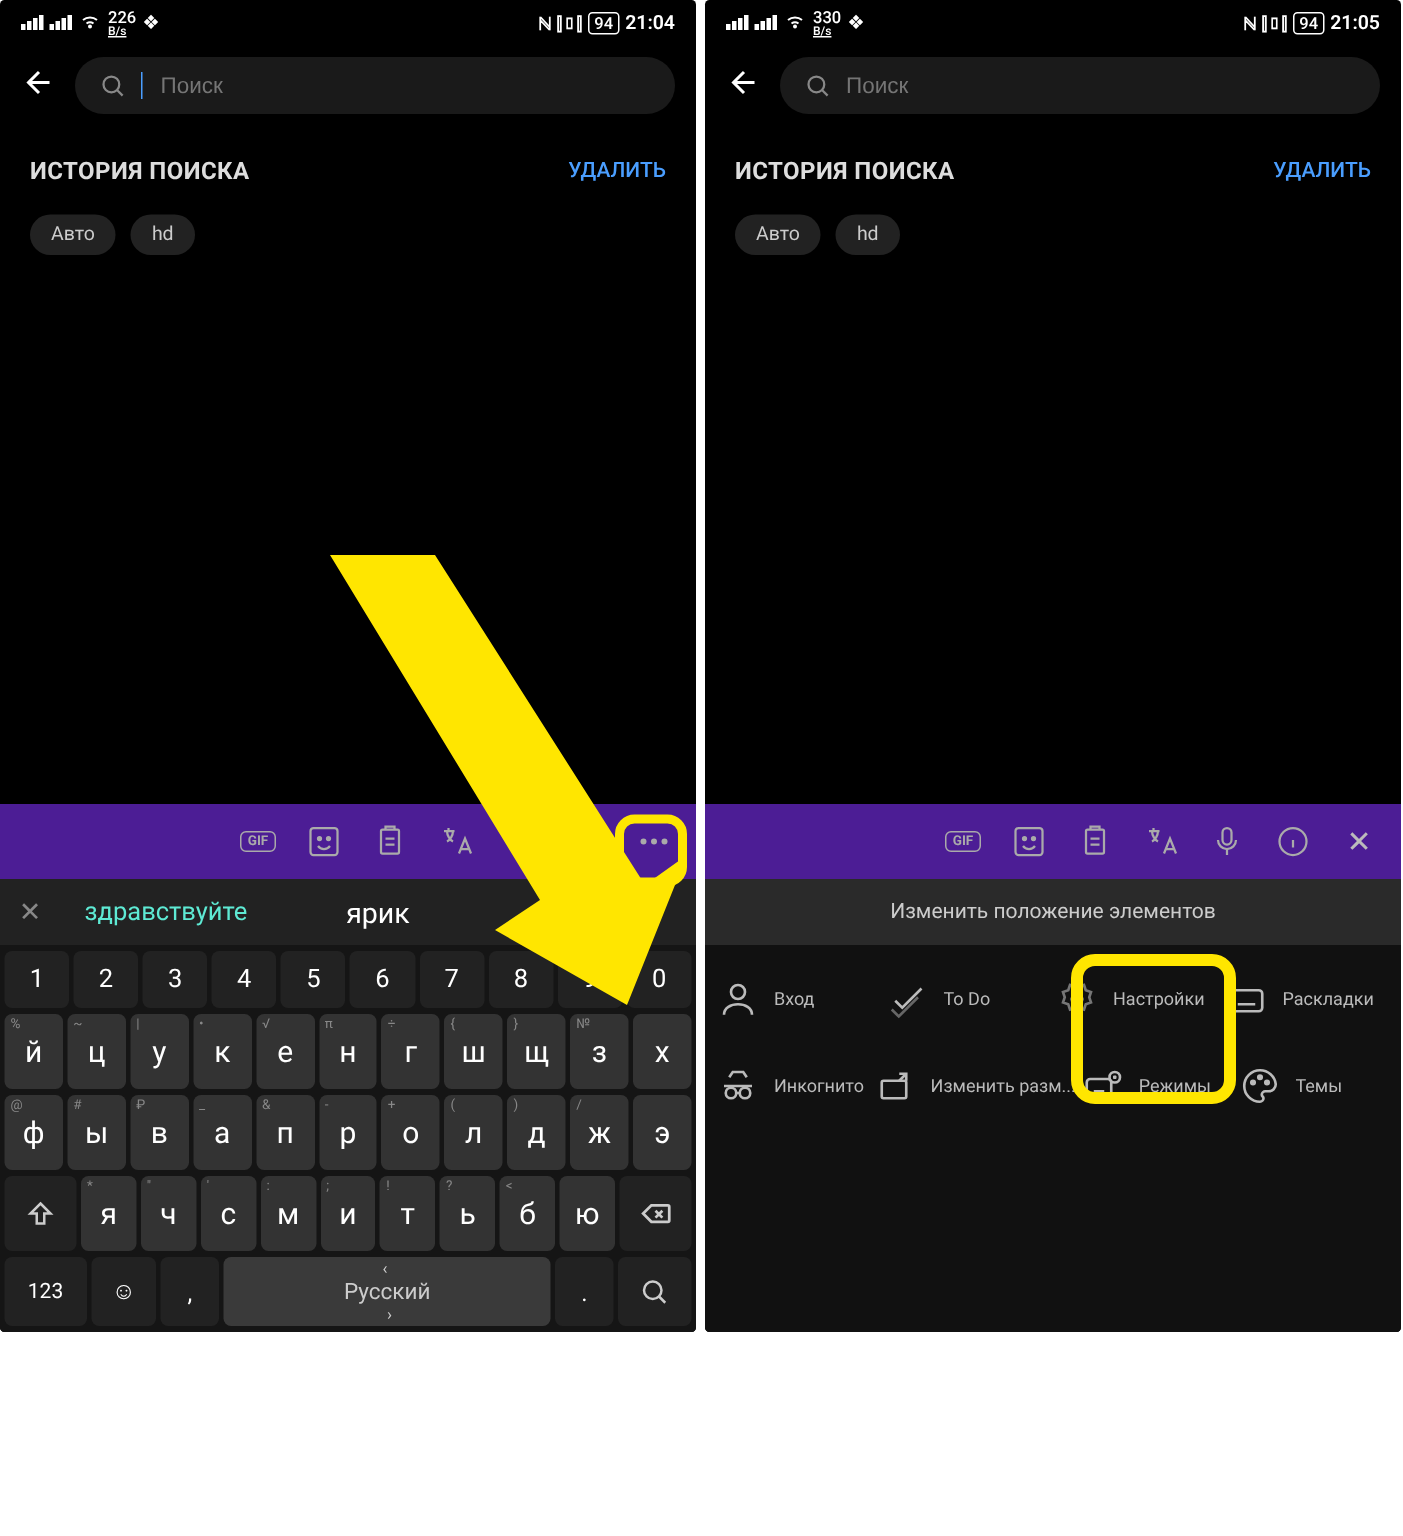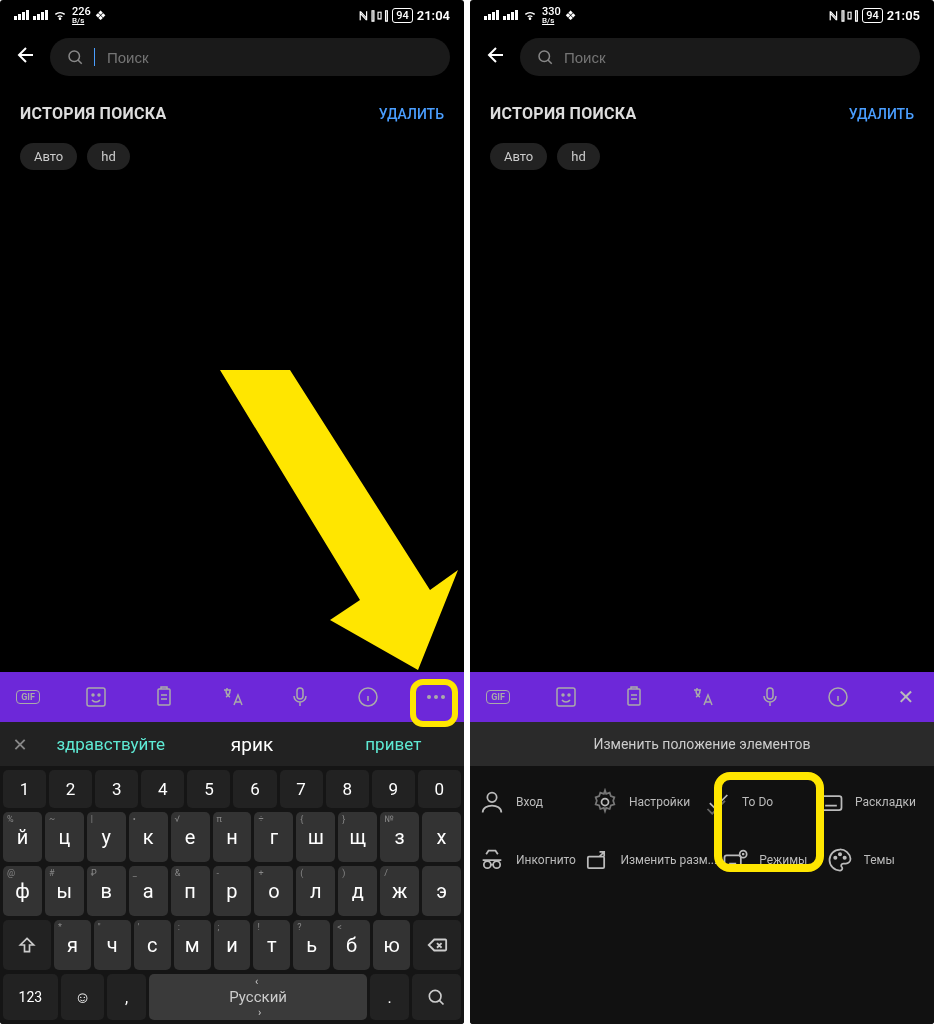--- a/index.html
+++ b/index.html
@@ -1,17 +1,17 @@
 <!DOCTYPE html>
 <html><head>
 <meta charset="utf-8">
 <style>
 * { margin: 0; padding: 0; box-sizing: border-box; }
 body { background: #fff; font-family: -apple-system, BlinkMacSystemFont, 'Segoe UI', Roboto, sans-serif; display: flex; gap: 6px; padding: 0; }
-.phone { width: 464px; height: 1024px; background: #000; position: relative; overflow: hidden; border-radius: 3px; }
+.phone { width: 464px; height: 888px; background: #000; position: relative; overflow: hidden; border-radius: 3px; }
 .phone2 { width: 464px; }
 
 .status-bar { display: flex; justify-content: space-between; align-items: center; padding: 0 14px; height: 30px; color: #fff; font-size: 13px; font-weight: 500; }
 .status-left { display: flex; align-items: center; gap: 4px; }
 .status-right { display: flex; align-items: center; gap: 4px; }
 .signal-bars { display: inline-flex; align-items: flex-end; gap: 1px; }
 .signal-bars span { width: 3px; background: #fff; display: inline-block; }
 .signal-bars span:nth-child(1){height:4px}
 .signal-bars span:nth-child(2){height:6px}
 .signal-bars span:nth-child(3){height:8px}
@@ -32,21 +32,21 @@
 
 .history { padding: 20px 20px 10px; }
 .history-header { display: flex; justify-content: space-between; align-items: center; margin-bottom: 20px; }
 .history-title { color: #ddd; font-size: 16px; font-weight: 700; letter-spacing: 0.3px; }
 .history-delete { color: #4a9eff; font-size: 14px; font-weight: 500; cursor: pointer; }
 .chips { display: flex; gap: 10px; }
 .chip { background: #222; color: #ccc; padding: 6px 14px; border-radius: 18px; font-size: 13px; cursor: pointer; }
 
 .arrow-annotation { position: absolute; top: 370px; left: 200px; pointer-events: none; z-index: 5; }
 
-.toolbar { position: absolute; left: 0; right: 0; height: 50px; background: #6d28d9; display: flex; align-items: center; justify-content: space-between; padding: 0 6px; }
+.toolbar { position: absolute; left: 0; right: 0; height: 50px; background: #4c1d95; display: flex; align-items: center; justify-content: flex-end; padding: 0 6px; }
 .toolbar-left { bottom: 302px; }
 .toolbar-right { bottom: 302px; }
 .tb-icon { color: #aaa; cursor: pointer; display: flex; align-items: center; justify-content: center; width: 44px; height: 40px; }
 .tb-icon svg { width: 24px; height: 24px; }
 .gif-box { border: 1.5px solid #aaa; border-radius: 4px; padding: 1px 4px; font-size: 9px; font-weight: bold; color: #aaa; }
 .more-btn-hl { position: absolute; bottom: 297px; right: 6px; width: 48px; height: 48px; border: 6px solid #ffe600; border-radius: 13px; z-index: 6; }
 .more-dots { display:flex; gap:3px; }
 .more-dots span { width:4px; height:4px; background:#aaa; border-radius:50%; }
 
 .suggestions { position: absolute; bottom: 258px; left: 0; right: 0; height: 44px; background: #222; display: flex; align-items: center; }
@@ -491,31 +491,31 @@
     <div class="opt-row">
       <div class="opt-item">
         <svg viewBox="0 0 24 24" fill="none" stroke="#bbb" stroke-width="1.5">
             <circle cx="12" cy="8" r="4"></circle>
             <path d="M4 21c0-4 4-6 8-6s8 2 8 6"></path>
           </svg>
         <span class="opt-label">Вход</span>
       </div>
       <div class="opt-item">
         <svg viewBox="0 0 24 24" fill="none" stroke="#bbb" stroke-width="1.5">
+            <path d="M5 13l4 4L20 6"></path>
+            <path d="M3 18l4 4L18 11" opacity="0.5"></path>
+          </svg>
+        <span class="opt-label">To Do</span>
+      </div>
+      <div class="opt-item">
+        <svg viewBox="0 0 24 24" fill="none" stroke="#bbb" stroke-width="1.5">
             <circle cx="12" cy="12" r="3"></circle>
             <path d="M12 2l1 3 3-1 1 3 3 1-1 3 1 3-3 1-1 3-3-1-1 3-1-3-3 1-1-3-3-1 1-3-1-3 3-1 1-3 3 1z" opacity="0.6"></path>
           </svg>
         <span class="opt-label">Настройки</span>
-      </div>
-      <div class="opt-item">
-        <svg viewBox="0 0 24 24" fill="none" stroke="#bbb" stroke-width="1.5">
-            <path d="M5 13l4 4L20 6"></path>
-            <path d="M3 18l4 4L18 11" opacity="0.5"></path>
-          </svg>
-        <span class="opt-label">To Do</span>
       </div>
       <div class="opt-item">
         <svg viewBox="0 0 24 24" fill="none" stroke="#bbb" stroke-width="1.5">
             <rect x="3" y="7" width="18" height="12" rx="2"></rect>
             <path d="M7 11h.01M11 11h.01M15 11h.01M7 15h10"></path>
           </svg>
         <span class="opt-label">Раскладки</span>
       </div>
     </div>
     <div class="opt-row">

